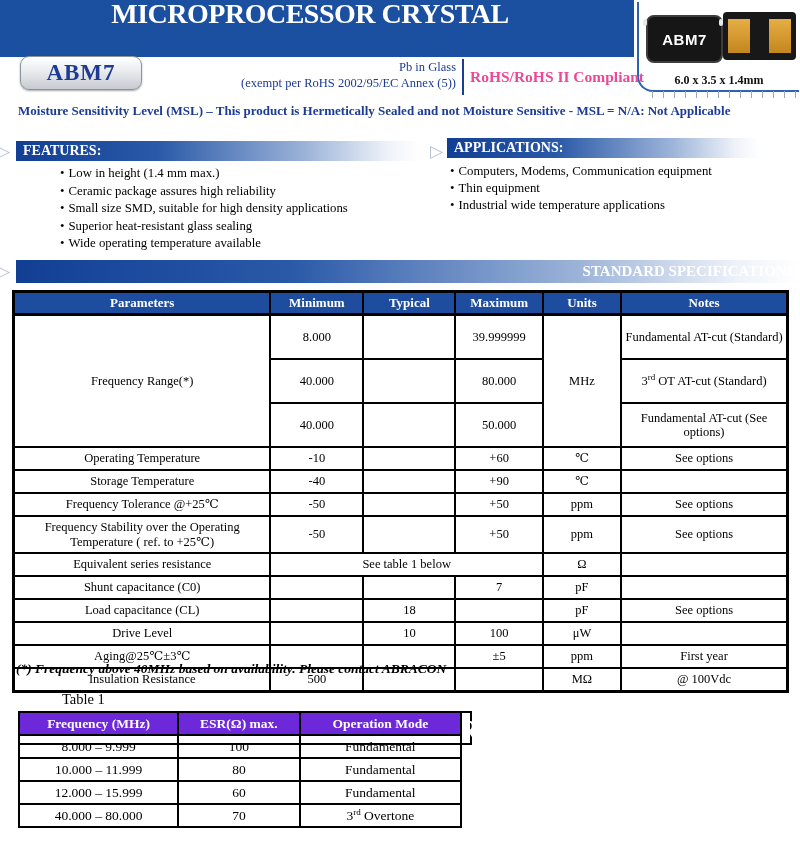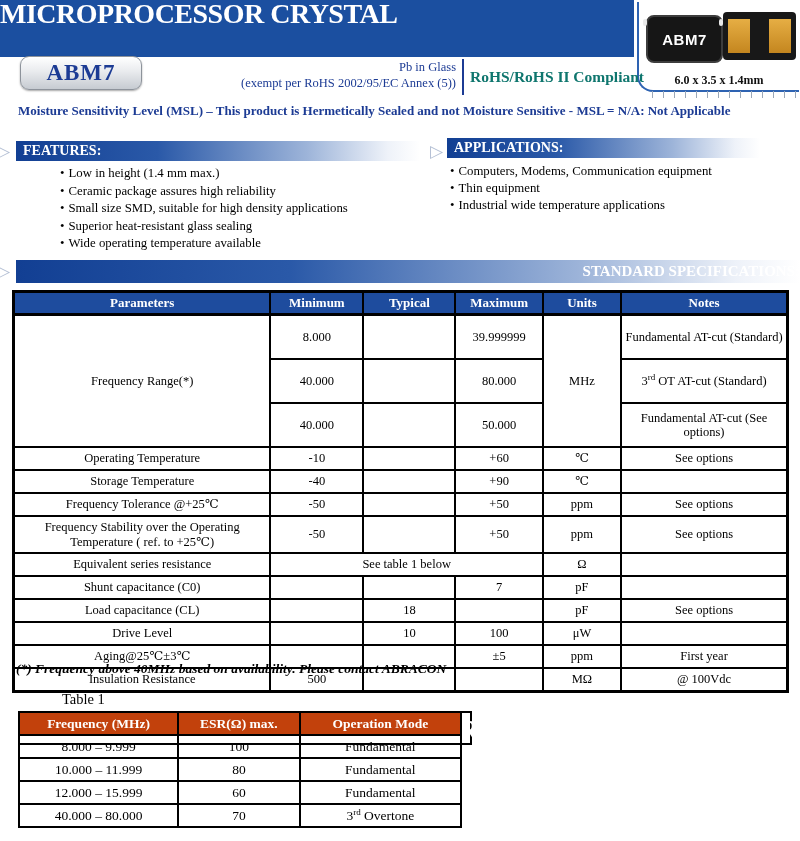--- a/index.html
+++ b/index.html
@@ -5,21 +5,21 @@
   html,body{margin:0;padding:0;}
   body{
     width:800px;height:841px;position:relative;background:#fff;overflow:hidden;
     font-family:"Liberation Serif","DejaVu Serif",serif;color:#000;
   }
   
   .banner{position:absolute;left:0;top:0;width:634px;height:57px;background:#1b4fa0;}
   .banner .t1{display:block;color:#fff;font-weight:bold;font-size:28px;line-height:27px;
     letter-spacing:-0.5px;padding:3px 0 0 6px;white-space:nowrap;}
   .banner .t2{display:block;color:#fff;font-weight:bold;font-size:28px;line-height:27px;
-    letter-spacing:-0.5px;text-align:left;padding-right:14px;white-space:nowrap;}
+    letter-spacing:-0.5px;text-align:center;padding-right:14px;white-space:nowrap;}
   
   .corner-frame{position:absolute;left:637px;top:2px;width:160px;height:88px;
     border-left:2px solid #2e63b2;border-bottom:2px solid #2e63b2;border-bottom-left-radius:16px;}
   .pkg-top{position:absolute;left:646px;top:15px;width:73px;height:44px;background:#161616;
     border:2px solid #3d3d3d;border-radius:8px;display:flex;align-items:center;justify-content:center;}
   .pkg-top .mark{color:#fff;font-family:"Liberation Sans",sans-serif;font-weight:bold;font-size:15px;letter-spacing:0.5px;}
   .notch{position:absolute;width:4px;height:7px;background:#e9e9e9;border-radius:2px;top:19px;}
   .notch.nl{left:643px;} .notch.nr{left:719px;}
   .pkg-bottom{position:absolute;left:723px;top:12px;width:73px;height:48px;background:#181818;border-radius:4px;}
   .pad{position:absolute;top:7px;bottom:7px;width:22px;background:linear-gradient(180deg,#e6ae44,#c4861f);}
@@ -30,21 +30,21 @@
     background:repeating-linear-gradient(90deg,#9aa7b8 0 1px,transparent 1px 11px);}
   
   .badge{position:absolute;left:20px;top:56px;width:120px;height:32px;border-radius:9px;
     background:linear-gradient(180deg,#ffffff 0%,#e9ebee 45%,#c6cbd1 100%);
     border:1px solid #8d939b;box-shadow:0 1px 2px rgba(0,0,0,.35), inset 0 1px 0 #fff;
     display:flex;align-items:center;justify-content:center;}
   .badge span{color:#1c3b94;font-weight:bold;font-size:23px;letter-spacing:1px;}
   .pb-note{position:absolute;left:210px;top:59px;width:246px;text-align:right;
     color:#1c3b94;font-size:12.5px;line-height:16px;}
   .vdiv{position:absolute;left:462px;top:59px;width:2px;height:36px;background:#1c3b94;}
-  .rohs{position:absolute;left:470px;top:68px;color:#0f766e;font-weight:bold;font-size:15.5px;white-space:nowrap;}
+  .rohs{position:absolute;left:470px;top:68px;color:#ec4899;font-weight:bold;font-size:15.5px;white-space:nowrap;}
   .msl{position:absolute;left:18px;top:103px;width:770px;color:#1c3b94;font-weight:bold;font-size:13px;}
   
   .sec-arrow{position:absolute;font-family:"DejaVu Sans",sans-serif;color:#b3bfd4;font-size:17px;line-height:20px;}
   .bar{position:absolute;height:20px;line-height:20px;color:#fff;font-weight:bold;font-size:14px;
     padding-left:7px;box-sizing:border-box;
     background:linear-gradient(90deg,#123f93 0%,#2a59a8 35%,#9db4d9 72%,#eef2f9 92%,#ffffff 100%);}
   .bar.features{left:16px;top:141px;width:404px;}
   .bar.apps{left:447px;top:138px;width:313px;}
   .bar.specs{left:16px;top:260px;width:784px;height:23px;line-height:23px;font-size:15px;text-align:right;}
   .blist{position:absolute;font-size:12.8px;}
@@ -59,21 +59,21 @@
   .spec{position:absolute;left:12px;top:290px;width:777px;border:3px solid #000;font-size:12.5px;}
   .spec thead th{background:#1e4c9e;color:#fff;font-size:13px;height:18px;border-bottom:3px solid #000;}
   .spec .hf td{height:40px;}
   .spec .hn td{height:19px;}
   .spec .hs td{height:33px;}
   .spec td{line-height:1.15;}
   sup{font-size:9px;vertical-align:super;line-height:0;}
   .footnote{position:absolute;left:16px;top:661px;font-weight:bold;font-style:italic;font-size:13.5px;}
   .t1label{position:absolute;left:26px;top:691px;font-size:14.5px;margin-left:36px;}
   .t1{position:absolute;left:18px;top:711px;width:444px;border:2px solid #000;font-size:13.5px;}
-  .t1 thead th{background:#c2410c;color:#fff;font-size:13.5px;height:19px;}
+  .t1 thead th{background:#6d28d9;color:#fff;font-size:13.5px;height:19px;}
   .t1 td{height:19px;}
 </style>
 </head>
 <body>
 
 <div class="banner">
   <span class="t1">CERAMIC SMD MICRO MINIATURE</span>
   <span class="t2">MICROPROCESSOR CRYSTAL</span>
 </div>
 

